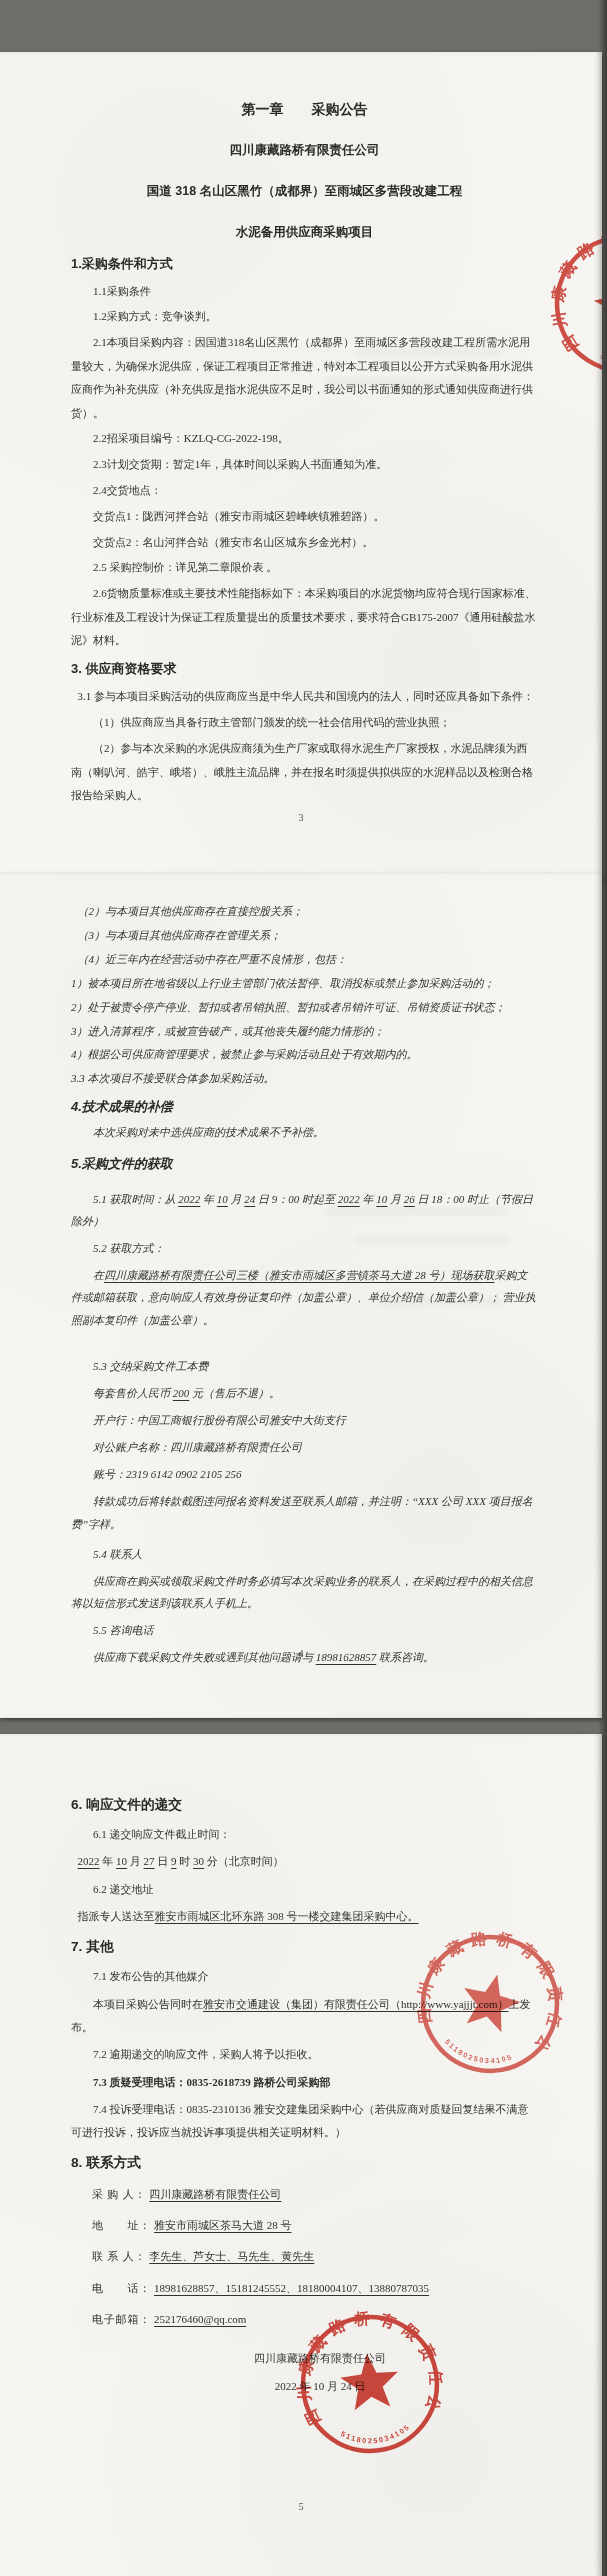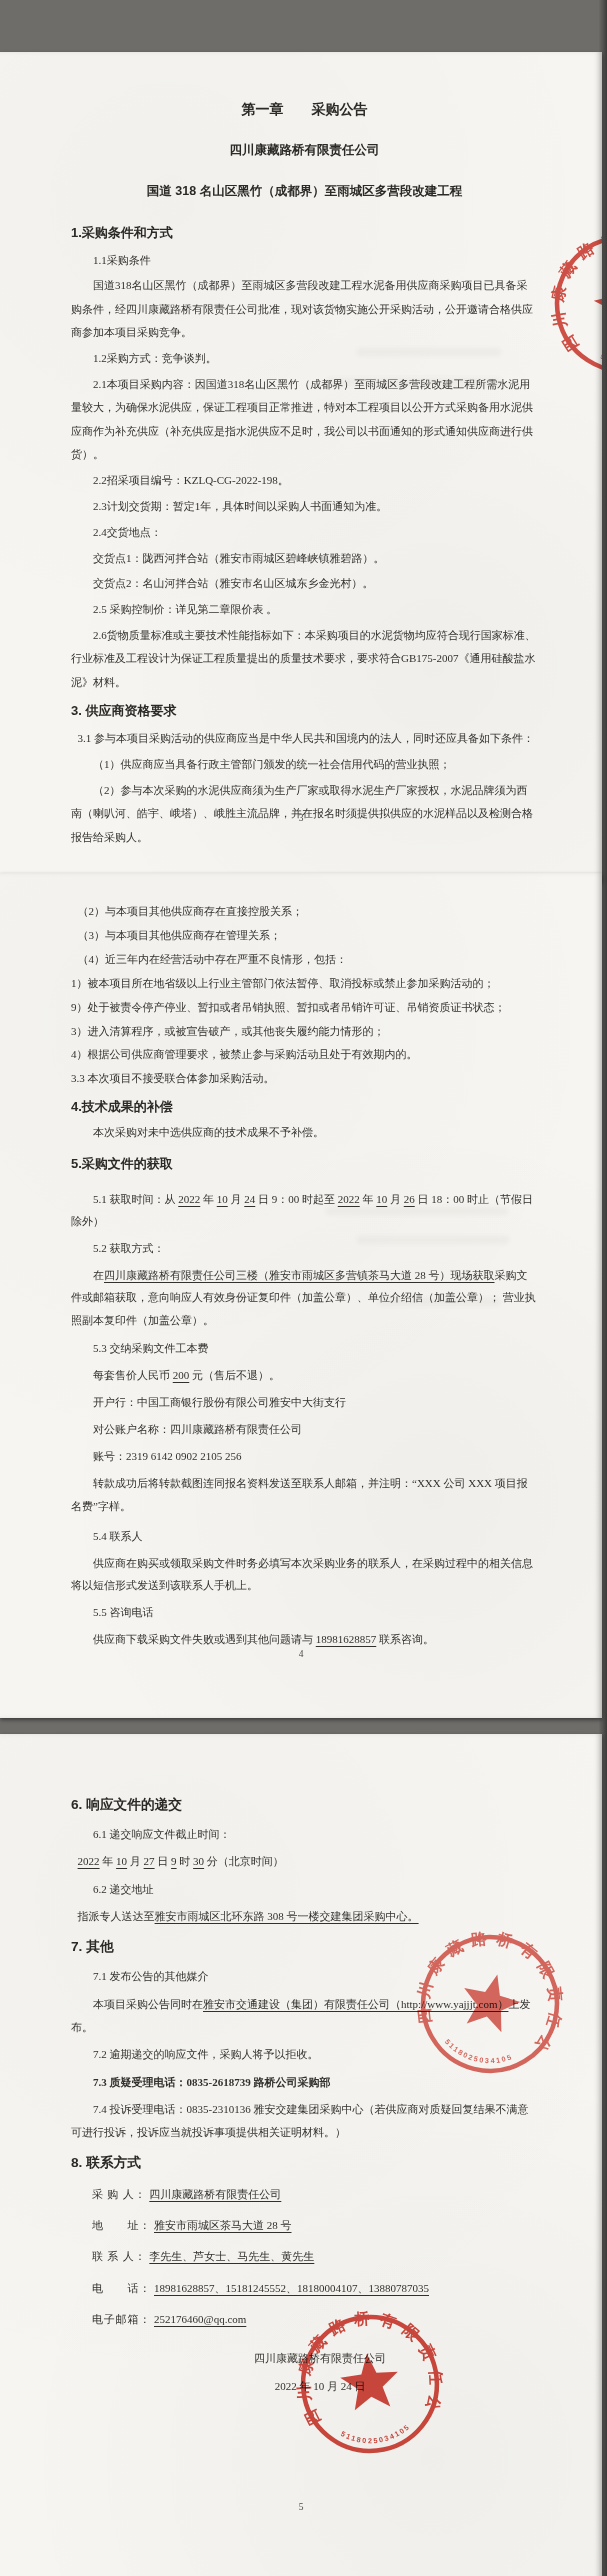--- a/index.html
+++ b/index.html
@@ -69,24 +69,24 @@
 </head>
 <body>
 
 <div id="canvas">
 
   <div class="page" id="page1">
     <div class="content" style="padding-top:46px;">
       <p class="center-title chapter">第一章　　采购公告</p>
       <p class="center-title doc-title">四川康藏路桥有限责任公司</p>
       <p class="center-title doc-title">国道 318 名山区黑竹（成都界）至雨城区多营段改建工程</p>
+      <p class="center-title doc-title" style="margin-bottom:6px;">水泥备用供应商采购项目</p>
 
       <p class="heading">1.采购条件和方式</p>
       <p>1.1采购条件</p>
-      <p>国道318名山区黑竹（成都界）至雨城区多营段改建工程水泥备用供应商采购项目已具备采购条件，经四川康藏路桥有限责任公司批准，现对该货物实施公开采购活动，公开邀请合格供应商参加本项目采购竞争。</p>
       <p>1.2采购方式：竞争谈判。</p>
 
       <p>2.1本项目采购内容：因国道318名山区黑竹（成都界）至雨城区多营段改建工程所需水泥用量较大，为确保水泥供应，保证工程项目正常推进，特对本工程项目以公开方式采购备用水泥供应商作为补充供应（补充供应是指水泥供应不足时，我公司以书面通知的形式通知供应商进行供货）。</p>
       <p>2.2招采项目编号：KZLQ-CG-2022-198。</p>
       <p>2.3计划交货期：暂定1年，具体时间以采购人书面通知为准。</p>
       <p>2.4交货地点：</p>
       <p>交货点1：陇西河拌合站（雅安市雨城区碧峰峡镇雅碧路）。</p>
       <p>交货点2：名山河拌合站（雅安市名山区城东乡金光村）。</p>
       <p>2.5 采购控制价：详见第二章限价表 。</p>
       <p>2.6货物质量标准或主要技术性能指标如下：本采购项目的水泥货物均应符合现行国家标准、行业标准及工程设计为保证工程质量提出的质量技术要求，要求符合GB175-2007《通用硅酸盐水泥》材料。</p>
@@ -115,38 +115,38 @@
         <text class="seal-text" font-size="9.5" letter-spacing="2.4" fill="#cf3a30">
           <textPath href="#s1b" startOffset="8">5118025034105</textPath>
         </text>
       </svg>
     </div>
 
     <div class="page-number" style="top:761px;">3</div>
   </div>
 
   <div class="page" id="page2">
-    <div class="content" style="padding-top:27px;">
+    <div class="content" style="padding-top:27px;font-style:italic;">
       <p class="ind1">（2）与本项目其他供应商存在直接控股关系；</p>
       <p class="ind1">（3）与本项目其他供应商存在管理关系；</p>
       <p class="ind1">（4）近三年内在经营活动中存在严重不良情形，包括：</p>
       <p class="noind">1）被本项目所在地省级以上行业主管部门依法暂停、取消投标或禁止参加采购活动的；</p>
-      <p class="noind">9）处于被责令停产停业、暂扣或者吊销执照、暂扣或者吊销许可证、吊销资质证书状态；</p>
+      <p class="noind">2）处于被责令停产停业、暂扣或者吊销执照、暂扣或者吊销许可证、吊销资质证书状态；</p>
       <p class="noind">3）进入清算程序，或被宣告破产，或其他丧失履约能力情形的；</p>
       <p class="noind">4）根据公司供应商管理要求，被禁止参与采购活动且处于有效期内的。</p>
       <p class="noind">3.3 本次项目不接受联合体参加采购活动。</p>
 
       <p class="heading">4.技术成果的补偿</p>
       <p class="sp">本次采购对未中选供应商的技术成果不予补偿。</p>
 
       <p class="heading" style="margin-top:7.6px;margin-bottom:10.6px;">5.采购文件的获取</p>
       <p class="sp"><span>5.1 获取时间：从 </span><span class="u">2022</span><span> 年 </span><span class="u">10</span><span> 月 </span><span class="u">24</span><span> 日 9：00 时起至 </span><span class="u">2022</span><span> 年 </span><span class="u">10</span><span> 月 </span><span class="u">26</span><span> 日 18：00 时止（节假日除外）</span></p>
       <p class="sp">5.2 获取方式：</p>
       <p class="sp"><span>在</span><span class="u">四川康藏路桥有限责任公司三楼（雅安市雨城区多营镇茶马大道 28 号）现场获取</span><span>采购文件或邮箱获取，意向响应人有效身份证复印件（加盖公章）、单位介绍信（加盖公章）； 营业执照副本复印件（加盖公章）。</span></p>
-      <p class="sp" style="margin-top:6px;">5.3 交纳采购文件工本费</p>
+      <p class="sp" style="margin-top:24px;">5.3 交纳采购文件工本费</p>
       <p class="sp"><span>每套售价人民币 </span><span class="u">200</span><span> 元（售后不退）。</span></p>
       <p class="sp">开户行：中国工商银行股份有限公司雅安中大街支行</p>
       <p class="sp">对公账户名称：四川康藏路桥有限责任公司</p>
       <p class="sp">账号：2319 6142 0902 2105 256</p>
       <p class="sp">转款成功后将转款截图连同报名资料发送至联系人邮箱，并注明：“XXX 公司 XXX 项目报名费”字样。</p>
       <p class="sp" style="margin-top:8px;">5.4 联系人</p>
       <p class="sp">供应商在购买或领取采购文件时务必填写本次采购业务的联系人，在采购过程中的相关信息将以短信形式发送到该联系人手机上。</p>
       <p class="sp" style="margin-top:4.6px;">5.5 咨询电话</p>
       <p class="sp"><span>供应商下载采购文件失败或遇到其他问题请与 </span><span class="u">18981628857</span><span> 联系咨询。</span></p>
     </div>

